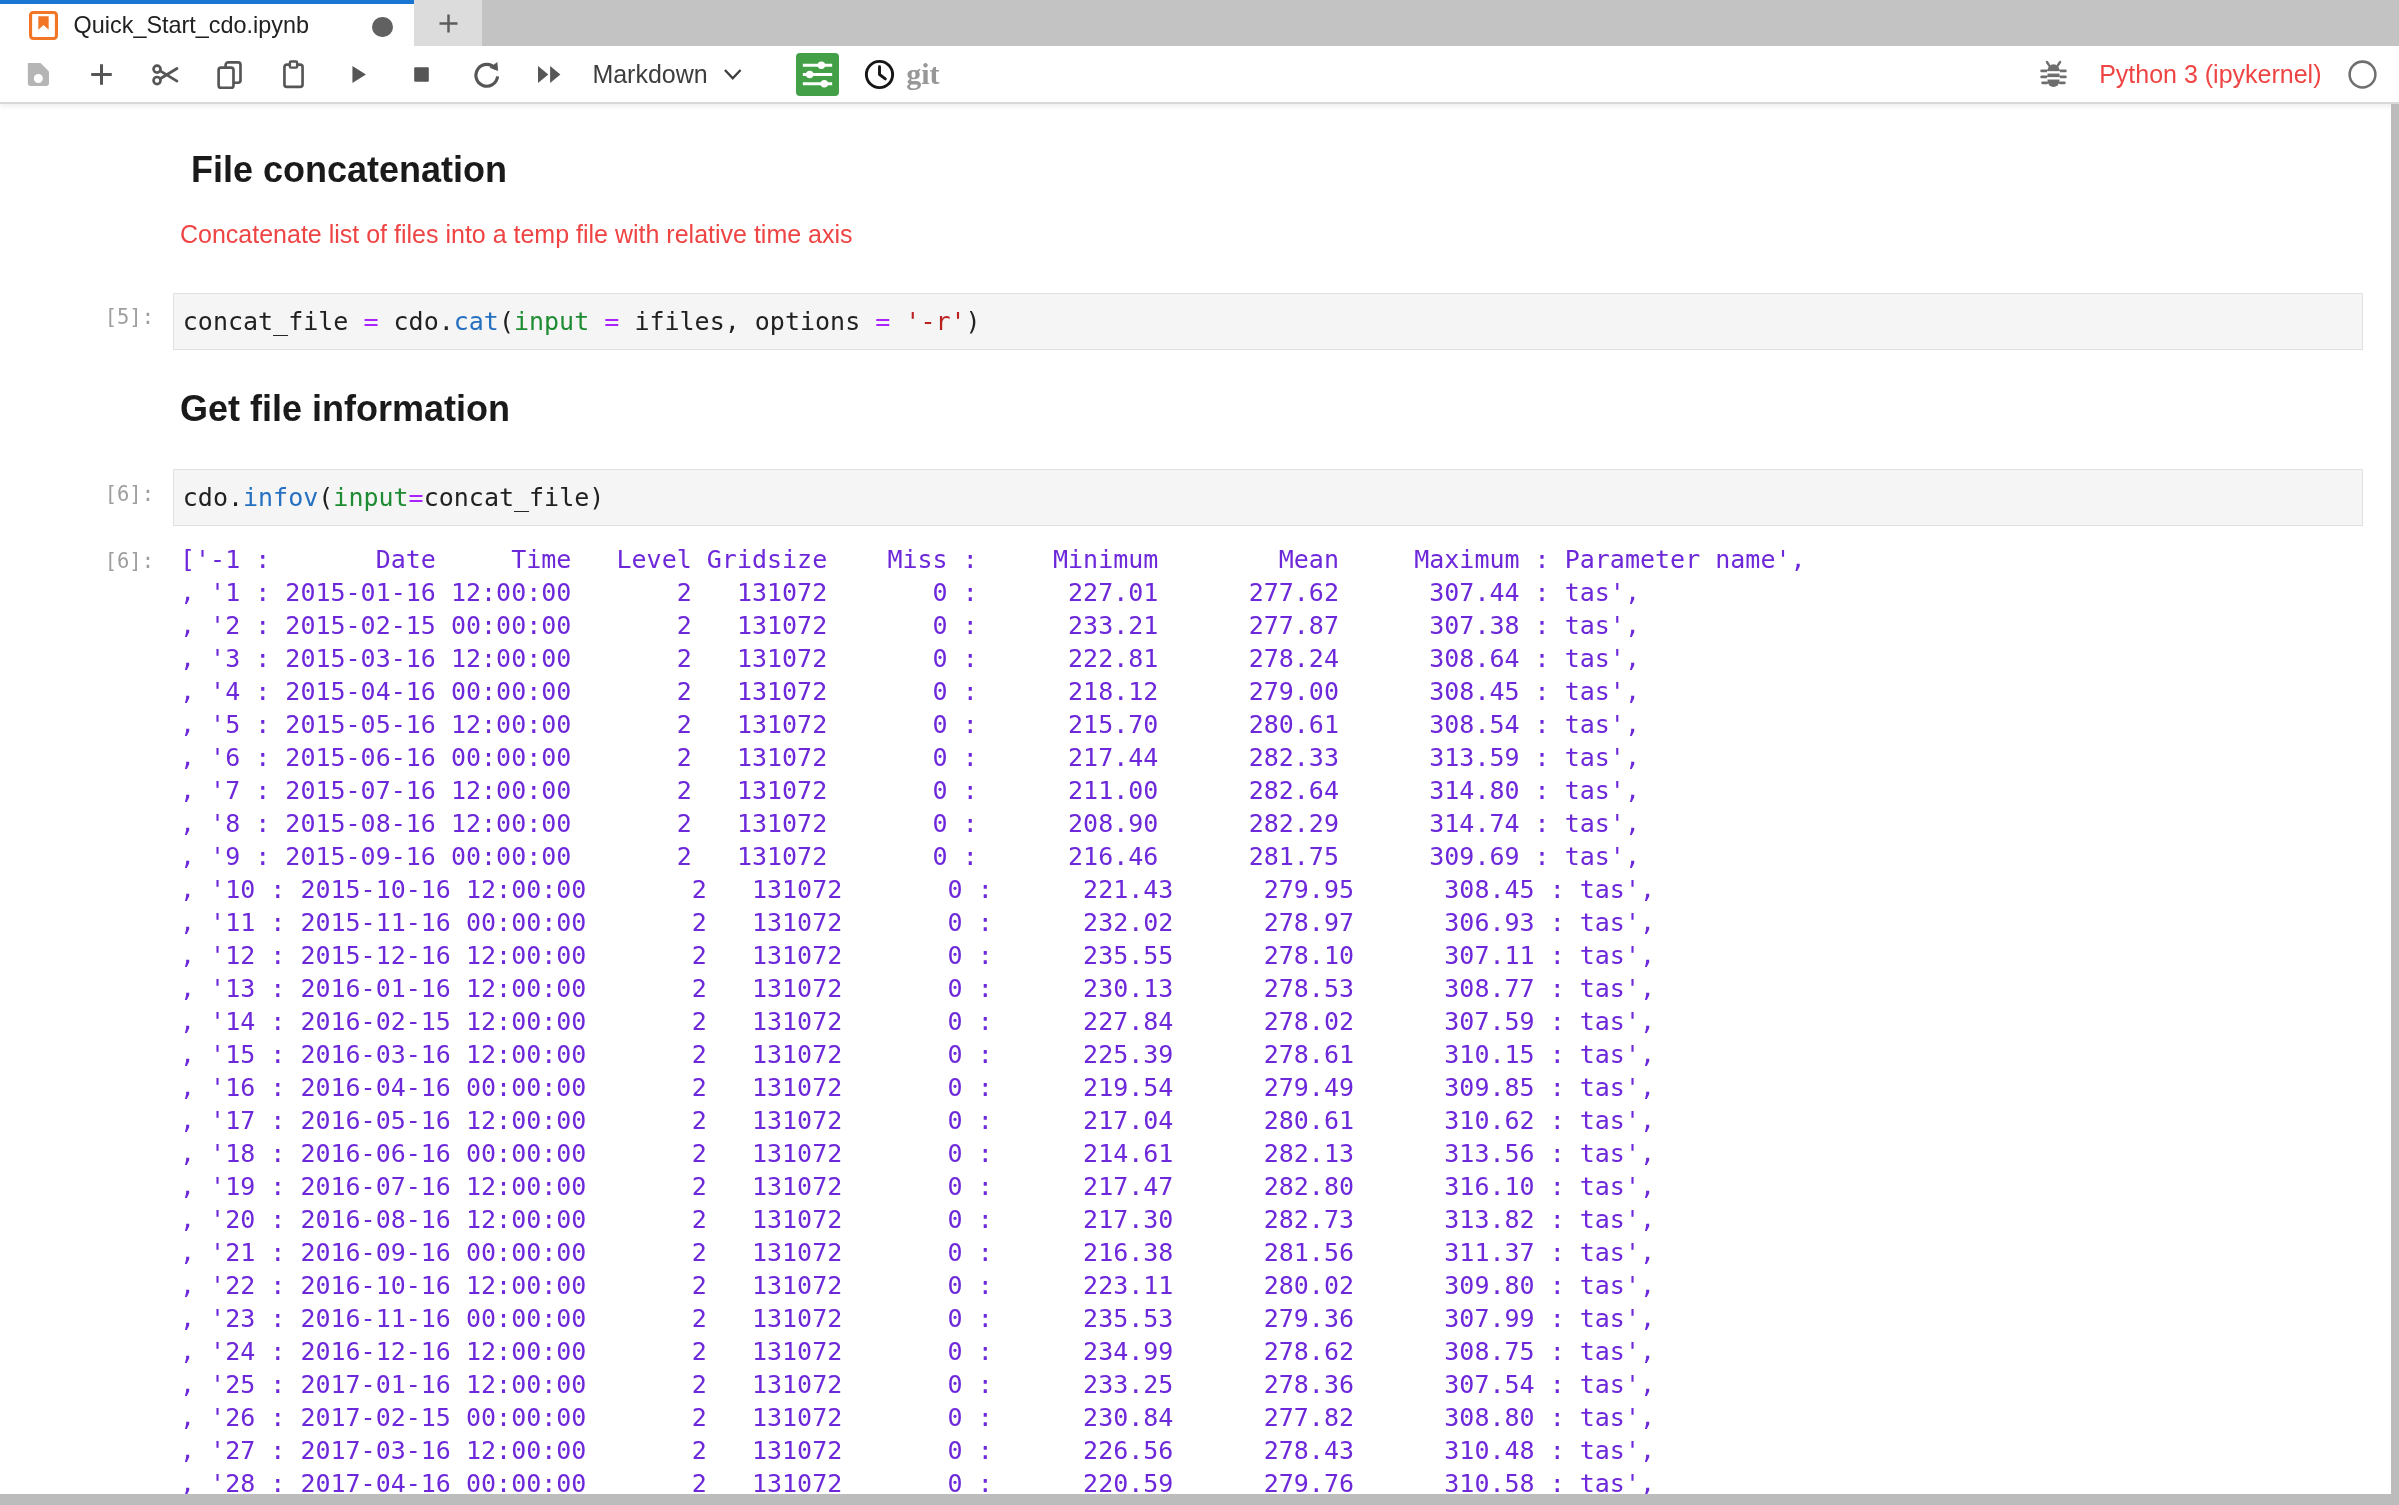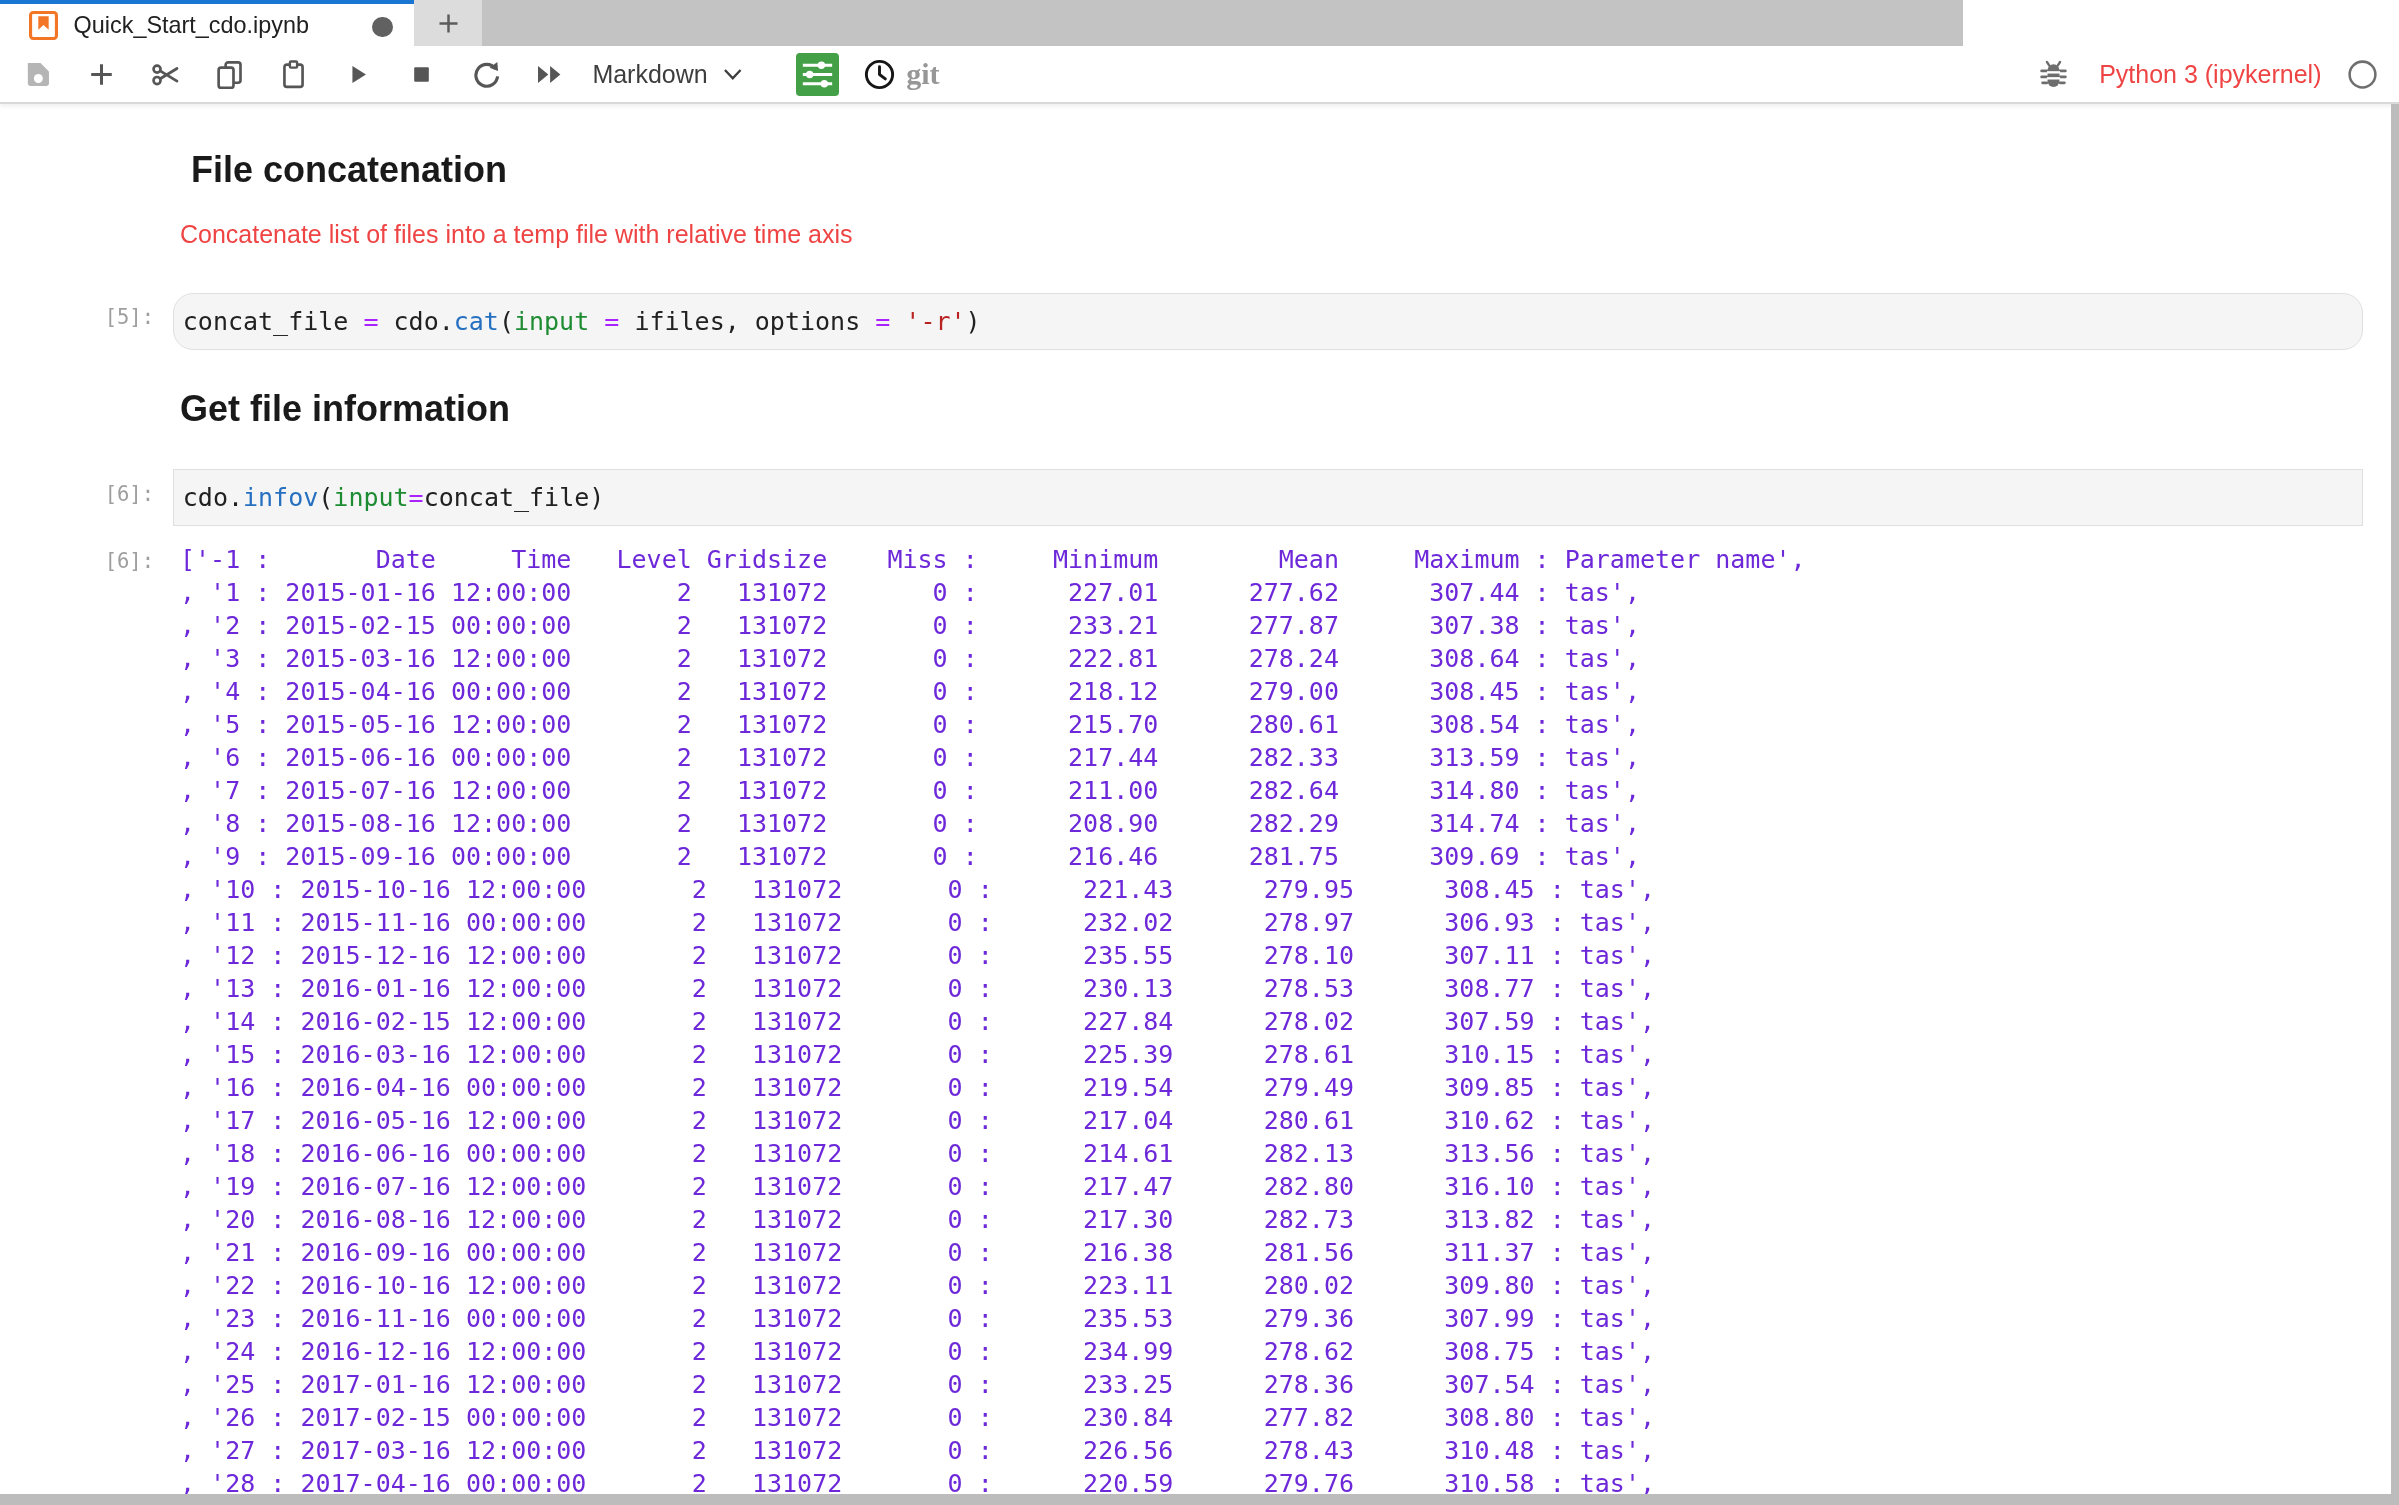--- a/index.html
+++ b/index.html
@@ -2,21 +2,21 @@
 <html><head>
 <meta charset="utf-8">
 <style>
   html,body{margin:0;padding:0;}
   body{
     width:2399px;height:1506px;position:relative;overflow:hidden;
     background:#ffffff;font-family:"Liberation Sans",sans-serif;
     -webkit-font-smoothing:antialiased;
   }
   
-  .tabbar{position:absolute;left:0;top:0;width:1963px;height:46px;background:#c3c3c3;text-align:center;}
+  .tabbar{position:absolute;left:0;top:0;width:2399px;height:46px;background:#c3c3c3;text-align:center;}
   .tab-active{
     position:absolute;left:0;top:0;width:414px;height:46px;background:#ffffff;
     border-top:4.9px solid #1976d2;box-sizing:border-box;display:flex;align-items:center;
   }
   .tab-file-icon{margin-left:29px;width:29px;height:29px;flex:0 0 auto;}
   .tab-label{margin-left:15.6px;font-size:23.4px;color:#212121;white-space:nowrap;}
   .tab-dirty{position:absolute;right:21.5px;top:12.7px;width:20.5px;height:20.5px;border-radius:50%;background:#616161;}
   .tab-plus{
     position:absolute;left:414px;top:0;width:68px;height:46px;background:#dcdcdc;
     display:flex;align-items:center;justify-content:center;cursor:pointer;
@@ -193,21 +193,21 @@
       <circle cx="16" cy="16" r="13.3" stroke="#6f6f6f" stroke-width="2.6" fill="none"></circle>
     </svg>
   </span>
 </div>
 
 <h2 class="md-h" style="top:138px;margin:11px;">File concatenation</h2>
 
 <p class="md-p" style="top:220px;margin:0;">Concatenate list of files into a temp file with relative time axis</p>
 
 <div class="prompt" style="top:305px;">[5]:</div>
-<div class="cellbox" style="top:293px;border-radius:20px;">
+<div class="cellbox" style="top:293px;">
   <div class="code"><span>concat_file </span><span class="tok-op">=</span><span> cdo.</span><span class="tok-fn">cat</span><span>(</span><span class="tok-bi">input</span><span> </span><span class="tok-op">=</span><span> ifiles, options </span><span class="tok-op">=</span><span> </span><span class="tok-st">'-r'</span><span>)</span></div>
 </div>
 
 <h2 class="md-h" style="top:388px;margin:0;">Get file information</h2>
 
 <div class="prompt" style="top:482px;">[6]:</div>
 <div class="cellbox" style="top:469px;">
   <div class="code"><span>cdo.</span><span class="tok-fn">infov</span><span>(</span><span class="tok-bi">input</span><span class="tok-op">=</span><span>concat_file)</span></div>
 </div>
 

